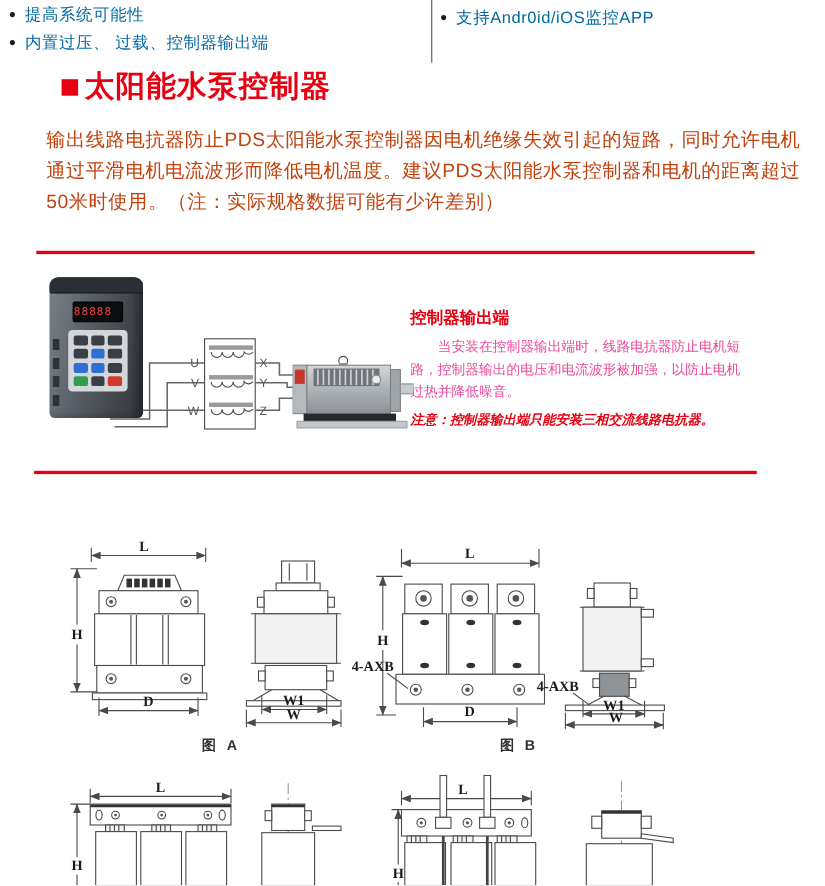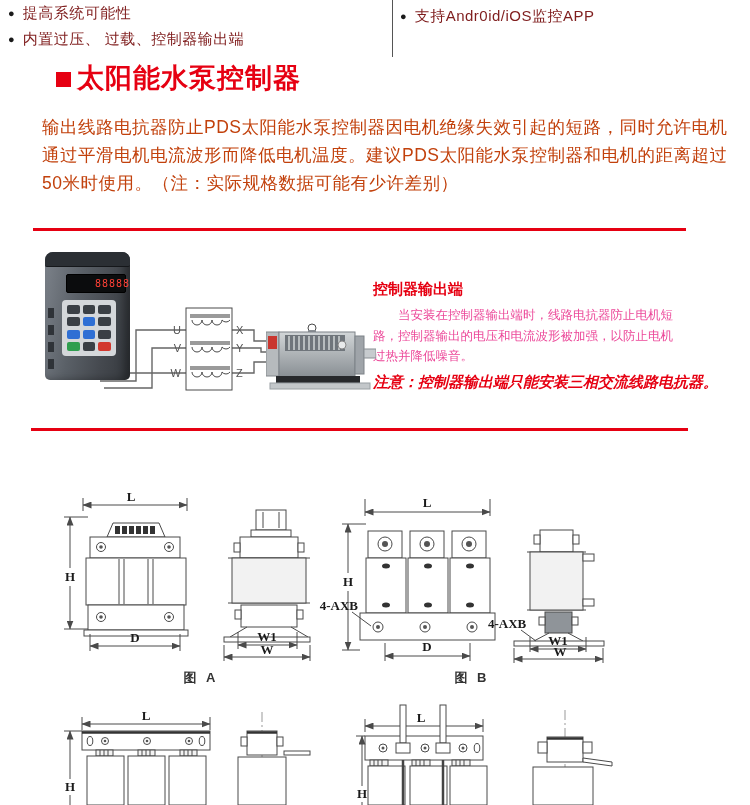--- a/index.html
+++ b/index.html
@@ -3,44 +3,44 @@
 <meta charset="utf-8">
 <style>
   * { margin:0; padding:0; box-sizing:border-box; }
   html,body { background:#fff; }
   body { font-family:"Liberation Sans",sans-serif; }
   #page { position:relative; width:750px; height:805px; background:#fff; overflow:hidden; }
 
   
   .feat { position:absolute; display:flex; align-items:center; gap:8px; }
   .dot { font-size:11px; color:#1a1a1a; line-height:1; }
-  .feat-label { font-size:15px; color:#7f1d1d; letter-spacing:0.5px; }
+  .feat-label { font-size:15px; color:#0369a1; letter-spacing:0.5px; }
   .vdiv { position:absolute; left:392px; top:0; width:1px; height:57px; background:#555; }
 
   
   .sec-head { position:absolute; left:24px; top:60px; display:flex; align-items:center; gap:6px;margin-left:32px; }
   .sq { width:15px; height:15px; background:#e60012; margin-top:3px; }
   .sec-title { font-size:27px; font-weight:bold; color:#e60012; letter-spacing:1px; }
 
   .intro { position:absolute; left:42px; top:113px; width:690px; font-size:17.5px;
            line-height:28px; color:#c2410c; letter-spacing:0.5px; }
 
   
   .rule { position:absolute; background:#e60012; height:3px; }
 
   
   #inverter { position:absolute; left:45px; top:252px; width:85px; height:128px; z-index:2; }
   .inv-body { position:absolute; inset:0; border-radius:8px 8px 5px 5px;
       background:linear-gradient(100deg,#7d838b 0%,#5a6067 38%,#45494f 70%,#35393e 100%);
       box-shadow:inset -6px 0 8px rgba(0,0,0,.35); }
   .inv-top { position:absolute; left:0; top:0; width:100%; height:15px; background:#2b2f34;
       border-radius:8px 8px 2px 2px; border-bottom:1px solid #15171a; }
-  .inv-display { position:absolute; left:21px; top:22px; width:60px; height:19px; background:#0b0c0d;
+  .inv-display { position:absolute; left:21px; top:22px; width:46px; height:19px; background:#0b0c0d;
       border:1px solid #000; border-radius:2px; color:#ff4136; font-family:"DejaVu Sans Mono",monospace;
-      font-size:10px; letter-spacing:1px; text-align:left; line-height:18px;padding-left:28px; }
+      font-size:10px; letter-spacing:1px; text-align:left; line-height:18px; }
   .inv-keypad { position:absolute; left:17px; top:48px; width:54px; height:56px; background:#d4d7da;
       border-radius:4px; display:grid; grid-template-columns:repeat(3,1fr); gap:3px; padding:5px; }
   .inv-keypad span { border-radius:2px; height:9px; }
   .k-d{background:#3a3f45;} .k-b{background:#2f6fd4;} .k-g{background:#2f9e4f;} .k-r{background:#d2382e;}
   .inv-vents { position:absolute; left:3px; top:56px; width:6px; height:62px;
       background:repeating-linear-gradient(#2f3338 0 10px, transparent 10px 17px); }
 
   svg { position:absolute; }
   .ln { stroke:#4a4a4a; stroke-width:1; fill:none; }
   .fw { stroke:#4a4a4a; stroke-width:1; fill:#fff; }
@@ -48,21 +48,21 @@
   .wire { stroke:#666; stroke-width:1.4; fill:none; }
   .dim { stroke:#4a4a4a; stroke-width:1; fill:none; }
   text.wl { font:11px "Liberation Sans",sans-serif; fill:#555; }
   text.dl { font:bold 13px "Liberation Serif",serif; fill:#1a1a1a; }
   text.cap { font:bold 13px "Liberation Sans",sans-serif; fill:#333; letter-spacing:3px; }
 
   
   .out-head { position:absolute; left:373px; top:280px; font-size:15px; font-weight:bold; color:#e60012;text-align:right; }
   .out-body { position:absolute; left:373px; top:305px; width:312px; font-size:12.5px; line-height:1.65;
       color:#ec4899; text-indent:2em; }
-  .out-note { position:absolute; left:373px; top:373px; font-size:15px; font-weight:bold;
+  .out-note { position:absolute; left:373px; top:373px; font-size:12px; font-weight:bold;
       font-style:italic; color:#e60012; }
 </style>
 </head>
 <body>
 
 <div id="page">
 
   <div class="feat" style="left:8px;top:4px">
     <span class="dot">●</span>
     <span class="feat-label">提高系统可能性</span>

